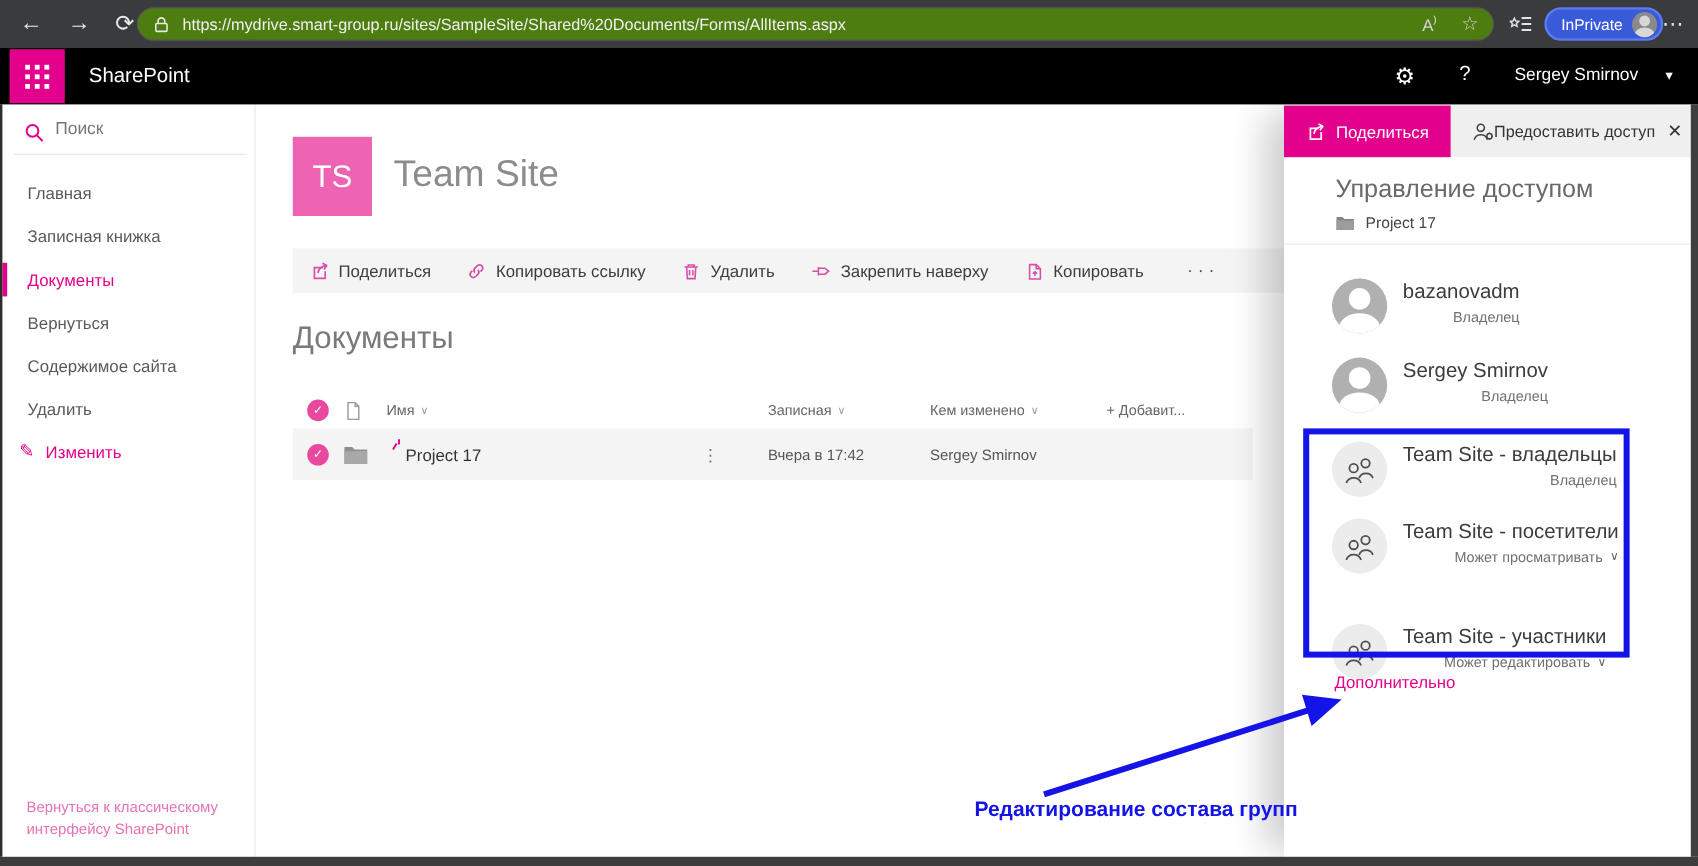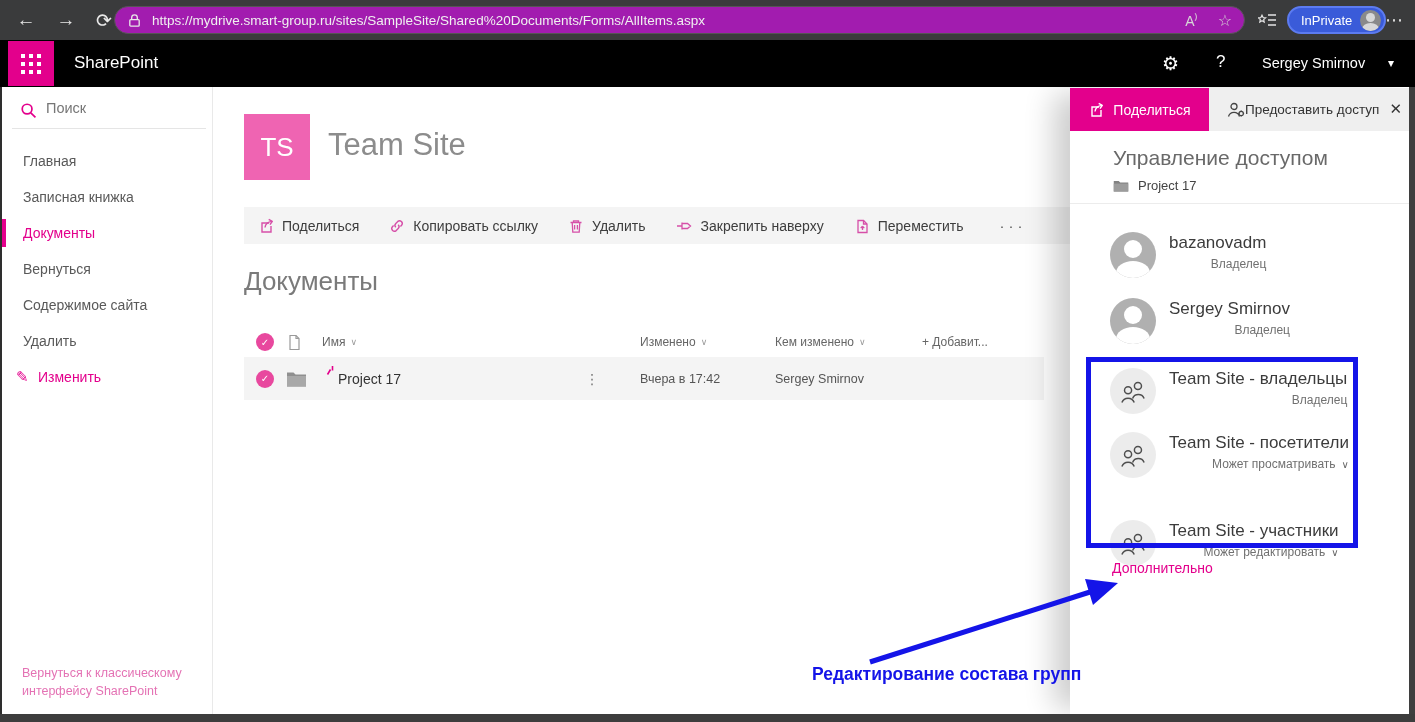--- a/index.html
+++ b/index.html
@@ -5,21 +5,21 @@
   * { margin:0; padding:0; box-sizing:border-box; }
   html,body { width:1415px; height:722px; }
   body { font-family:"Liberation Sans", sans-serif; background:#fff; overflow:hidden; }
   #app { position:relative; width:1415px; height:722px; background:#fff; overflow:hidden; }
 
   
   .chrome { position:absolute; left:0; top:0; width:1415px; height:40px; background:#3a3b3c; z-index:60; }
   .nav-btn { position:absolute; top:0; width:36px; height:40px; display:flex; align-items:center; justify-content:center;
              color:#e9e9e9; font-size:19px; cursor:pointer; }
   .url-pill { position:absolute; left:114px; top:6px; width:1131px; height:28px; border-radius:14px;
-              background:#a21caf; border:1px solid #555; display:flex; align-items:center; padding:0 12px; }
+              background:#4d7c0f; border:1px solid #555; display:flex; align-items:center; padding:0 12px; }
   .url-text { color:#f0f0f0; font-size:13.5px; margin-left:10px; flex:1; white-space:nowrap; overflow:hidden; }
   .pill-ic { color:#d6d6d6; font-size:14px; margin-left:20px; }
   .chrome-ic { position:absolute; top:8px; color:#e3e3e3; font-size:15px; }
   .inprivate { position:absolute; left:1287px; top:6px; height:28px; border-radius:14px; background:#3a5bd9;
                border:2px solid #5c7bf0; display:flex; align-items:center; padding:0 3px 0 12px; }
   .inprivate-label { color:#fff; font-size:13px; margin-right:8px; }
   .inprivate-avatar { width:21px; height:21px; border-radius:50%; background:#8a8a8a; overflow:hidden; position:relative; }
   .inprivate-avatar::before { content:""; position:absolute; left:6px; top:3px; width:9px; height:9px; border-radius:50%; background:#d8d8d8; }
   .inprivate-avatar::after  { content:""; position:absolute; left:2px; top:13px; width:17px; height:12px; border-radius:50%; background:#d8d8d8; }
 
@@ -221,21 +221,21 @@
         <path d="M1 8 h4.5 M6 4.5 v7 M6 5.5 h5.5 l3 2.5 -3 2.5 H6" fill="none" stroke="#d64fa8" stroke-width="1.3"></path>
       </svg>
       <span class="tb-label">Закрепить наверху</span>
     </div>
     <div class="tb-item">
       <svg width="16" height="16" viewBox="0 0 16 16">
         <path d="M4 2.5 h5.5 L13 6 v8.5 H4 z" fill="none" stroke="#d64fa8" stroke-width="1.3"></path>
         <path d="M9.5 2.5 V6 H13" fill="none" stroke="#d64fa8" stroke-width="1.3"></path>
         <path d="M8.5 12 V8.3 M8.5 8.3 l-1.8 1.8 M8.5 8.3 l1.8 1.8" fill="none" stroke="#d64fa8" stroke-width="1.3"></path>
       </svg>
-      <span class="tb-label">Переместить</span>
+      <span class="tb-label">Копировать</span>
     </div>
     <span class="tb-more">···</span>
   </div>
 
   <div class="lib-title">Документы</div>
 
   <div class="lib-header">
     <div class="col-check">
       <div class="check-circle">✓</div>
     </div>
@@ -244,21 +244,21 @@
         <path d="M4 1.5 h6 l3 3 V15.5 H4 z" fill="none" stroke="#9a9a9a" stroke-width="1.2"></path>
         <path d="M10 1.5 V4.5 H13" fill="none" stroke="#9a9a9a" stroke-width="1.2"></path>
       </svg>
     </div>
     <div class="col-name">
       <span class="hdr-label">Имя</span>
       <span class="hdr-chev">∨</span>
     </div>
     <div class="col-dots"></div>
     <div class="col-mod">
-      <span class="hdr-label">Изменено</span>
+      <span class="hdr-label">Записная</span>
       <span class="hdr-chev">∨</span>
     </div>
     <div class="col-by">
       <span class="hdr-label">Кем изменено</span>
       <span class="hdr-chev">∨</span>
     </div>
     <div class="col-add">
       <span class="hdr-label">+ Добавит...</span>
     </div>
   </div>

